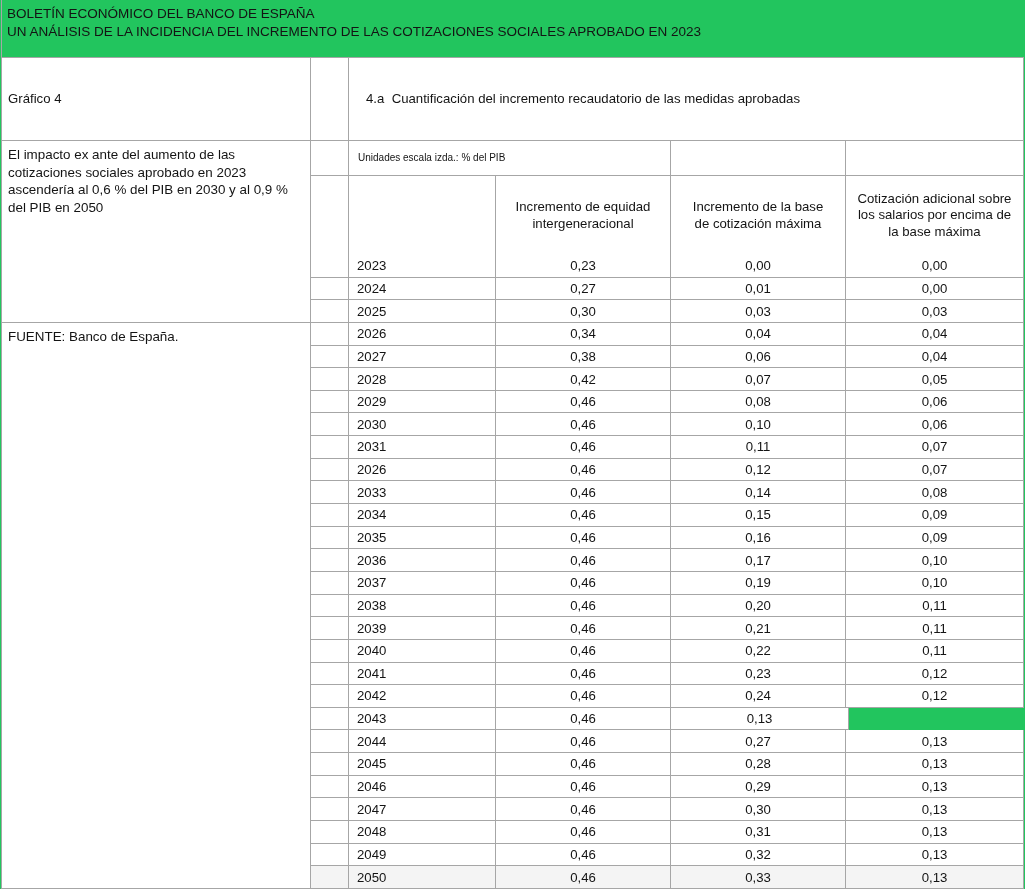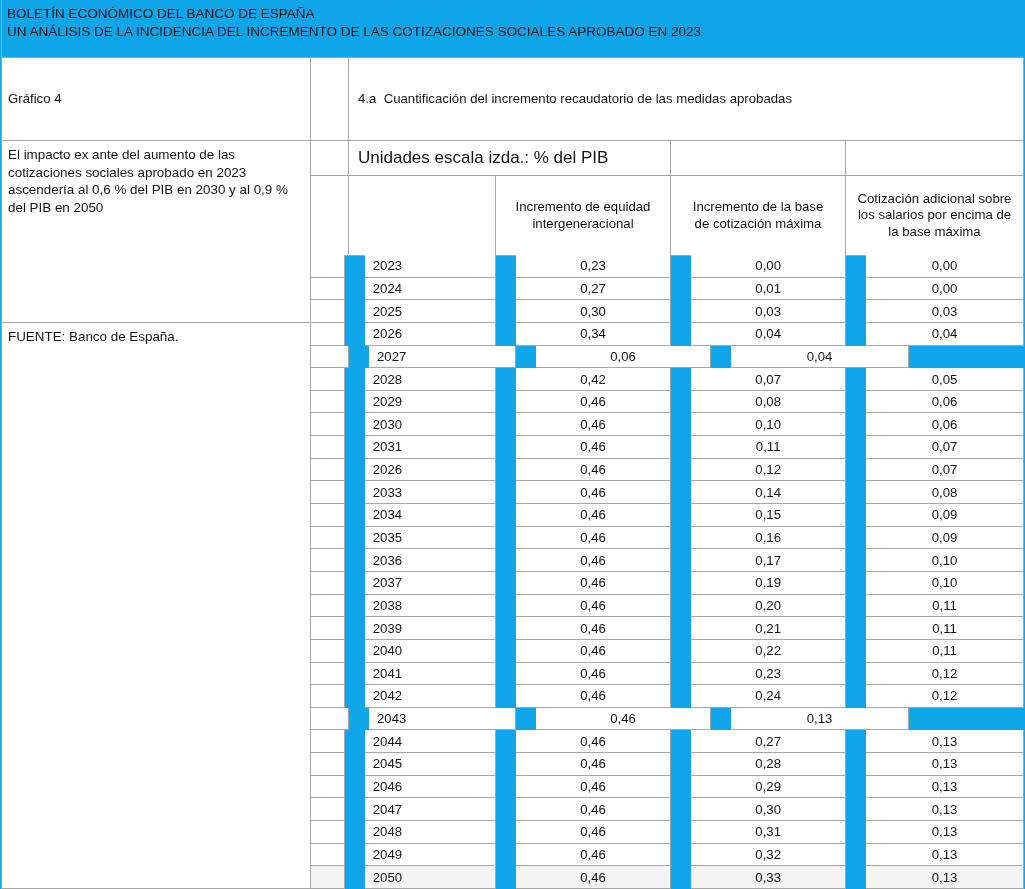--- a/index.html
+++ b/index.html
@@ -2,60 +2,60 @@
 <html lang="es" style="--border: #a6a6a6; --text: #141414; --lastrow: #f4f4f4;"><head>
 <meta charset="utf-8">
 <style>
   :root{
     --border:#a6a6a6;
     --text:#141414;
     --lastrow:#f4f4f4;
   }
   html,body{margin:0;padding:0;background:#fff;}
   body{font-family:"Liberation Sans", sans-serif; color:var(--text);}
-  #page{position:relative; width:1025px; height:889px; background:#0ea5e9; overflow:hidden;}
+  #page{position:relative; width:1025px; height:889px; background:#22c55e; overflow:hidden;}
 
   .cell{
     position:absolute; box-sizing:border-box;
     border:1px solid var(--border);
     background:#fff;
     font-size:13.2px; line-height:16.5px;
   }
   .v-center{display:flex; align-items:center;}
   .h-center{justify-content:center; text-align:center;}
 
   
   #top-header{position:absolute; left:7px; top:5px; font-size:13.5px; line-height:17.5px; white-space:nowrap;}
 
   
   #left-edge{position:absolute; left:1px; top:0; width:1px; height:58px; background:var(--border);}
 
   
   #grafico-cell     {left:1px;   top:57px;  width:310px; height:84px; padding-left:6px;}
   #grafico-gutter   {left:310px; top:57px;  width:39px;  height:84px;}
-  #panel-title-cell {left:348px; top:57px;  width:676px; height:84px; padding-left:9px; white-space:pre-wrap;}
+  #panel-title-cell {left:348px; top:57px;  width:676px; height:84px; padding-left:17px; white-space:pre-wrap;}
   #desc-cell        {left:1px;   top:140px; width:310px; height:183px; padding:5px 2px 0 6px; font-size:13.4px; line-height:17.5px;}
   #source-cell      {left:1px;   top:322px; width:310px; height:567px; padding:6px 4px 0 6px; font-size:13.4px;}
   #units-gutter     {left:310px; top:140px; width:39px;  height:36px;}
-  #units-cell       {left:348px; top:140px; width:323px; height:36px; padding-left:9px; font-size:17px;}
+  #units-cell       {left:348px; top:140px; width:323px; height:36px; padding-left:9px; font-size:10px;}
   #units-empty-1    {left:670px; top:140px; width:176px; height:36px;}
   #units-empty-2    {left:845px; top:140px; width:179px; height:36px;}
   #head-gutter      {left:310px; top:175px; width:39px;  height:81px;}
   #head-year        {left:348px; top:175px; width:148px; height:81px;}
   #head-col1        {left:495px; top:175px; width:176px; height:81px; padding:0 8px;}
   #head-col2        {left:670px; top:175px; width:176px; height:81px; padding:0 20px;}
   #head-col3        {left:845px; top:175px; width:179px; height:81px; padding:0 6px;}
 
   
   #table-rows{
     position:absolute; left:310px; top:255px; width:714px; height:634px;
     box-sizing:border-box; border-left:1px solid var(--border);
     display:flex; flex-direction:column;
   }
-  .row{display:flex; flex:1 1 0; min-height:0;gap:20px;}
+  .row{display:flex; flex:1 1 0; min-height:0;}
   .row.last .c{background:var(--lastrow);}
   .c{
     box-sizing:border-box;
     border-right:1px solid var(--border);
     border-bottom:1px solid var(--border);
     display:flex; align-items:center;
     font-size:13.2px; background:#fff;
   }
   .c.g{width:38px;}
   .c.y{width:147px; padding-left:8px;}
@@ -133,20 +133,21 @@
       <div class="row">
         <div class="c g"></div>
         <div class="c y">2026</div>
         <div class="c v">0,34</div>
         <div class="c v">0,04</div>
         <div class="c v v3">0,04</div>
       </div>
       <div class="row">
         <div class="c g"></div>
         <div class="c y">2027</div>
+        <div class="c v">0,38</div>
         <div class="c v">0,06</div>
         <div class="c v v3">0,04</div>
       </div>
       <div class="row">
         <div class="c g"></div>
         <div class="c y">2028</div>
         <div class="c v">0,42</div>
         <div class="c v">0,07</div>
         <div class="c v v3">0,05</div>
       </div>

